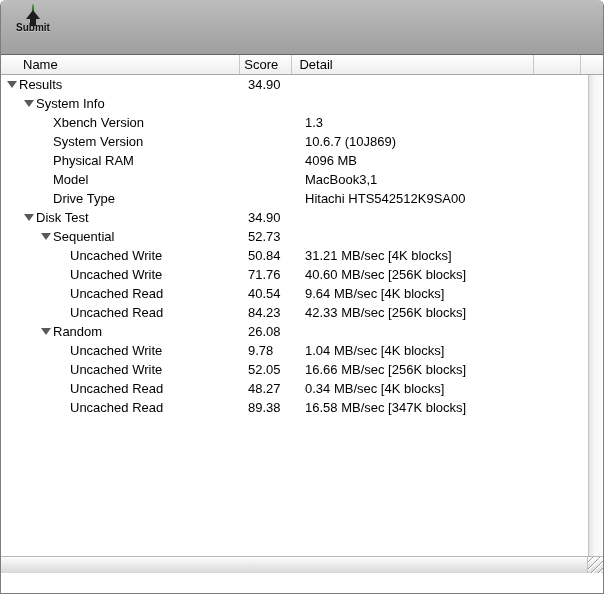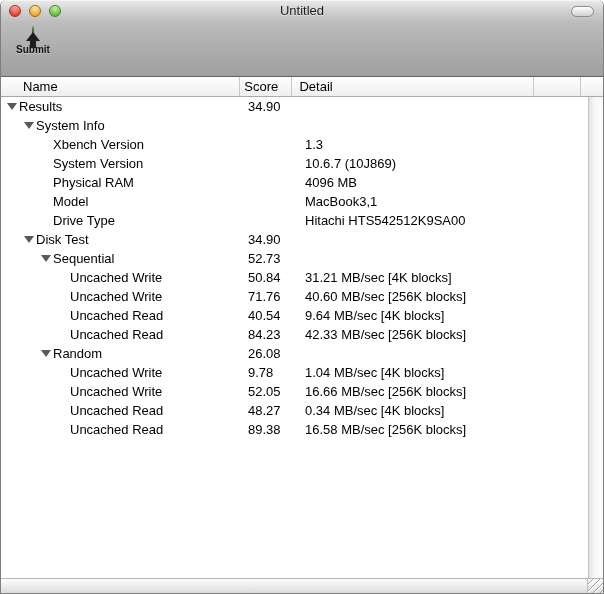--- a/index.html
+++ b/index.html
@@ -90,29 +90,20 @@
   .hscroll-track { flex:1; }
   .resize-grip { width:16px; border-left:1px solid #c0c0c0;
     background:repeating-linear-gradient(135deg,
       rgba(0,0,0,0) 0 3px, #9b9b9b 3px 4px, rgba(255,255,255,.9) 4px 5px); }
 </style>
 </head>
 <body>
 
 <div class="window">
 
-  <div class="titlebar">
-    <div class="traffic-lights">
-      <div class="tl tl-close"></div>
-      <div class="tl tl-min"></div>
-      <div class="tl tl-zoom"></div>
-    </div>
-    <div class="title">Untitled</div>
-    <div class="toolbar-pill"></div>
-  </div>
 
   <div class="toolbar">
     <button class="toolbutton">
       <span class="submit-icon">
         <span class="up-arrow"></span><span class="up-arrow-stem"></span>
       </span>
       <span class="toolbutton-label">Submit</span>
     </button>
   </div>
 
@@ -242,21 +233,21 @@
 
     <span class="cell-name" style="left: 69px;">Uncached Read</span>
     <span class="cell-score">48.27</span>
     <span class="cell-detail">0.34 MB/sec [4K blocks]</span>
   </div>
 
   <div class="row">
 
     <span class="cell-name" style="left: 69px;">Uncached Read</span>
     <span class="cell-score">89.38</span>
-    <span class="cell-detail">16.58 MB/sec [256K blocks]</span>
+    <span class="cell-detail">16.58 MB/sec [347K blocks]</span>
   </div>
 </div>
     <div class="vscroll-track"></div>
   </div>
 
   <div class="bottombar">
     <div class="hscroll-track"></div>
     <div class="resize-grip"></div>
   </div>
 

